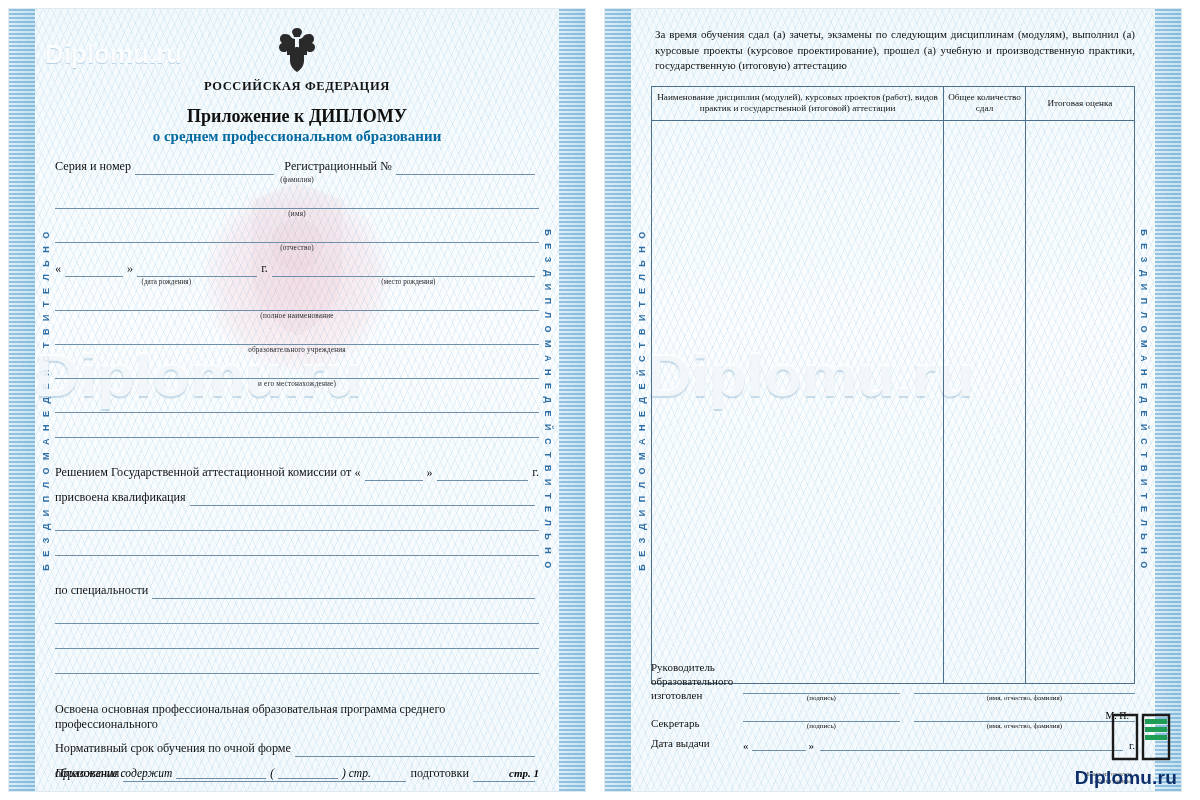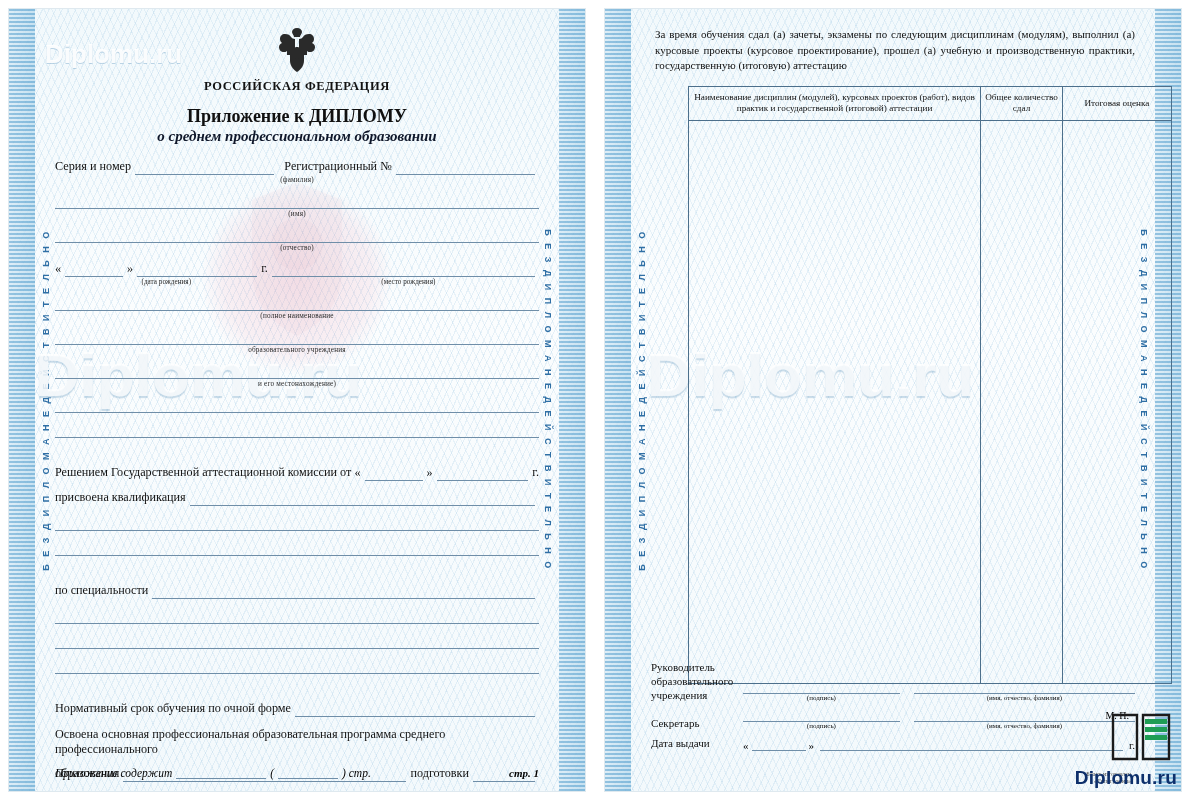--- a/index.html
+++ b/index.html
@@ -136,23 +136,22 @@
     text-align: center;
     font-weight: bold;
     font-size: 18px;
     color: #101010;
     line-height: 1.35;
   }
   .title2 {
     text-align: center;
     font-weight: bold;
     font-size: 15px;
-    color: #0f172a;
+    color: #0369a1;
     margin-bottom: 14px;
-    font-style: italic;
   }
   .row {
     position: relative;
     font-size: 12.2px;
     color: #111;
     display: flex;
     align-items: flex-end;
     margin-top: 9px;
   }
   .lbl { white-space: nowrap; padding-bottom: 1px; }
@@ -210,21 +209,20 @@
     font-size: 11px;
     line-height: 1.42;
     text-align: justify;
     color: #111;
     margin: 4px 0 12px 4px;
   }
   table.marks {
     width: 100%;
     border-collapse: collapse;
     table-layout: fixed;
-    margin-left: 37px;
   }
   table.marks th {
     border: 1px solid #4c6f8b;
     font-size: 9.2px;
     font-weight: normal;
     line-height: 1.25;
     padding: 5px 4px;
     vertical-align: middle;
     text-align: center;
     color: #111;
@@ -384,27 +382,27 @@
       <div class="row">
         <span class="lbl">по специальности</span>
         <span class="line"></span>
       </div>
       <div class="blank-line"></div>
       <div class="blank-line"></div>
       <div class="blank-line"></div>
 
       <div class="section-gap"></div>
 
-      <div class="row">
-        <span class="lbl">Нормативный срок обучения по очной форме</span>
-        <span class="line"></span>
-      </div>
-
       <div class="row" style="display:block; margin-top:10px;">
         <div style="font-size:12.2px;">Освоена основная профессиональная образовательная программа среднего профессионального</div>
+      </div>
+
+      <div class="row">
+        <span class="lbl">Нормативный срок обучения по очной форме</span>
+        <span class="line"></span>
       </div>
 
       <div class="row">
         <span class="lbl">образования</span>
         <span class="line"></span>
         <span class="lbl">подготовки</span>
         <span class="line" style="flex:0 0 62px;"></span>
       </div>
 
     </div>
@@ -448,21 +446,21 @@
           </tr>
         </tbody>
       </table>
     </div>
 
     <div class="signblock">
       <div class="sign-row">
         <div class="sign-lbl">
           <div>Руководитель</div>
           <div>образовательного</div>
-          <div>учреждения</div>
+          <div>изготовлен</div>
         </div>
         <div style="flex:1; display:flex; gap:14px;">
           <div style="flex:0 0 40%;">
             <div class="sign-line"></div>
             <div style="text-align:center; font-size:7px;">(подпись)</div>
           </div>
           <div style="flex:1;">
             <div class="sign-line"></div>
             <div style="text-align:center; font-size:7px;">(имя, отчество, фамилия)</div>
           </div>

